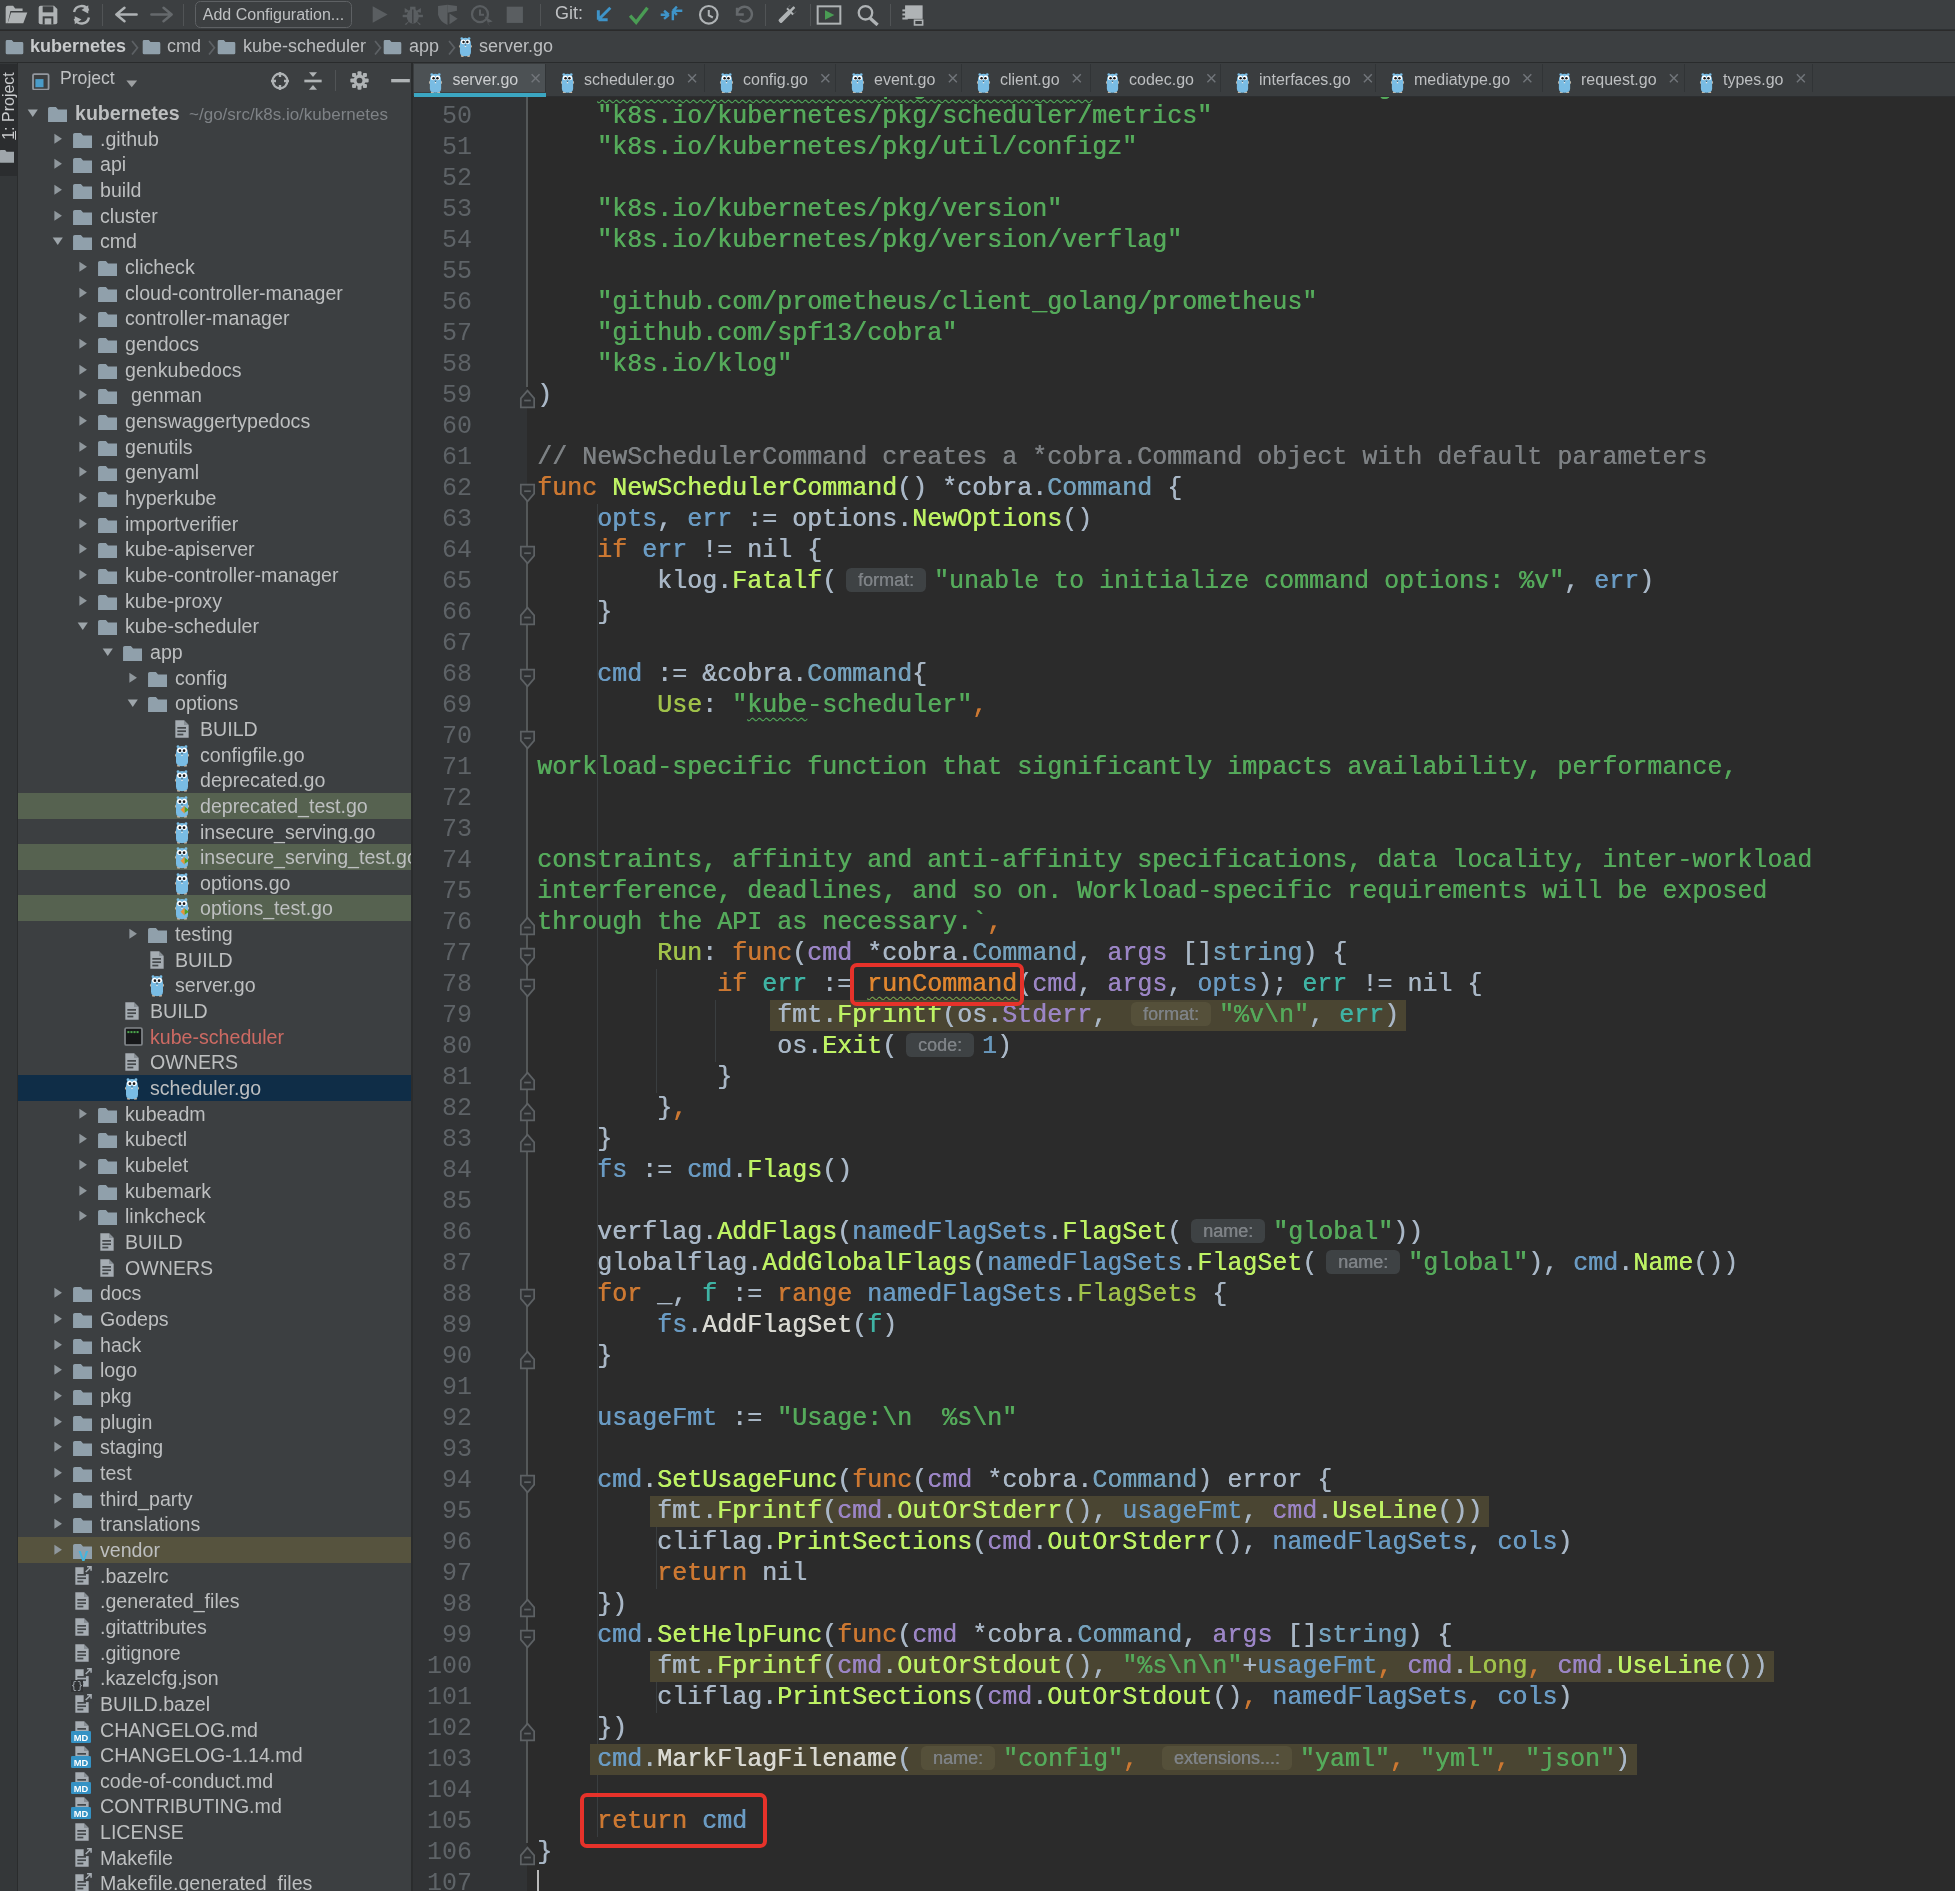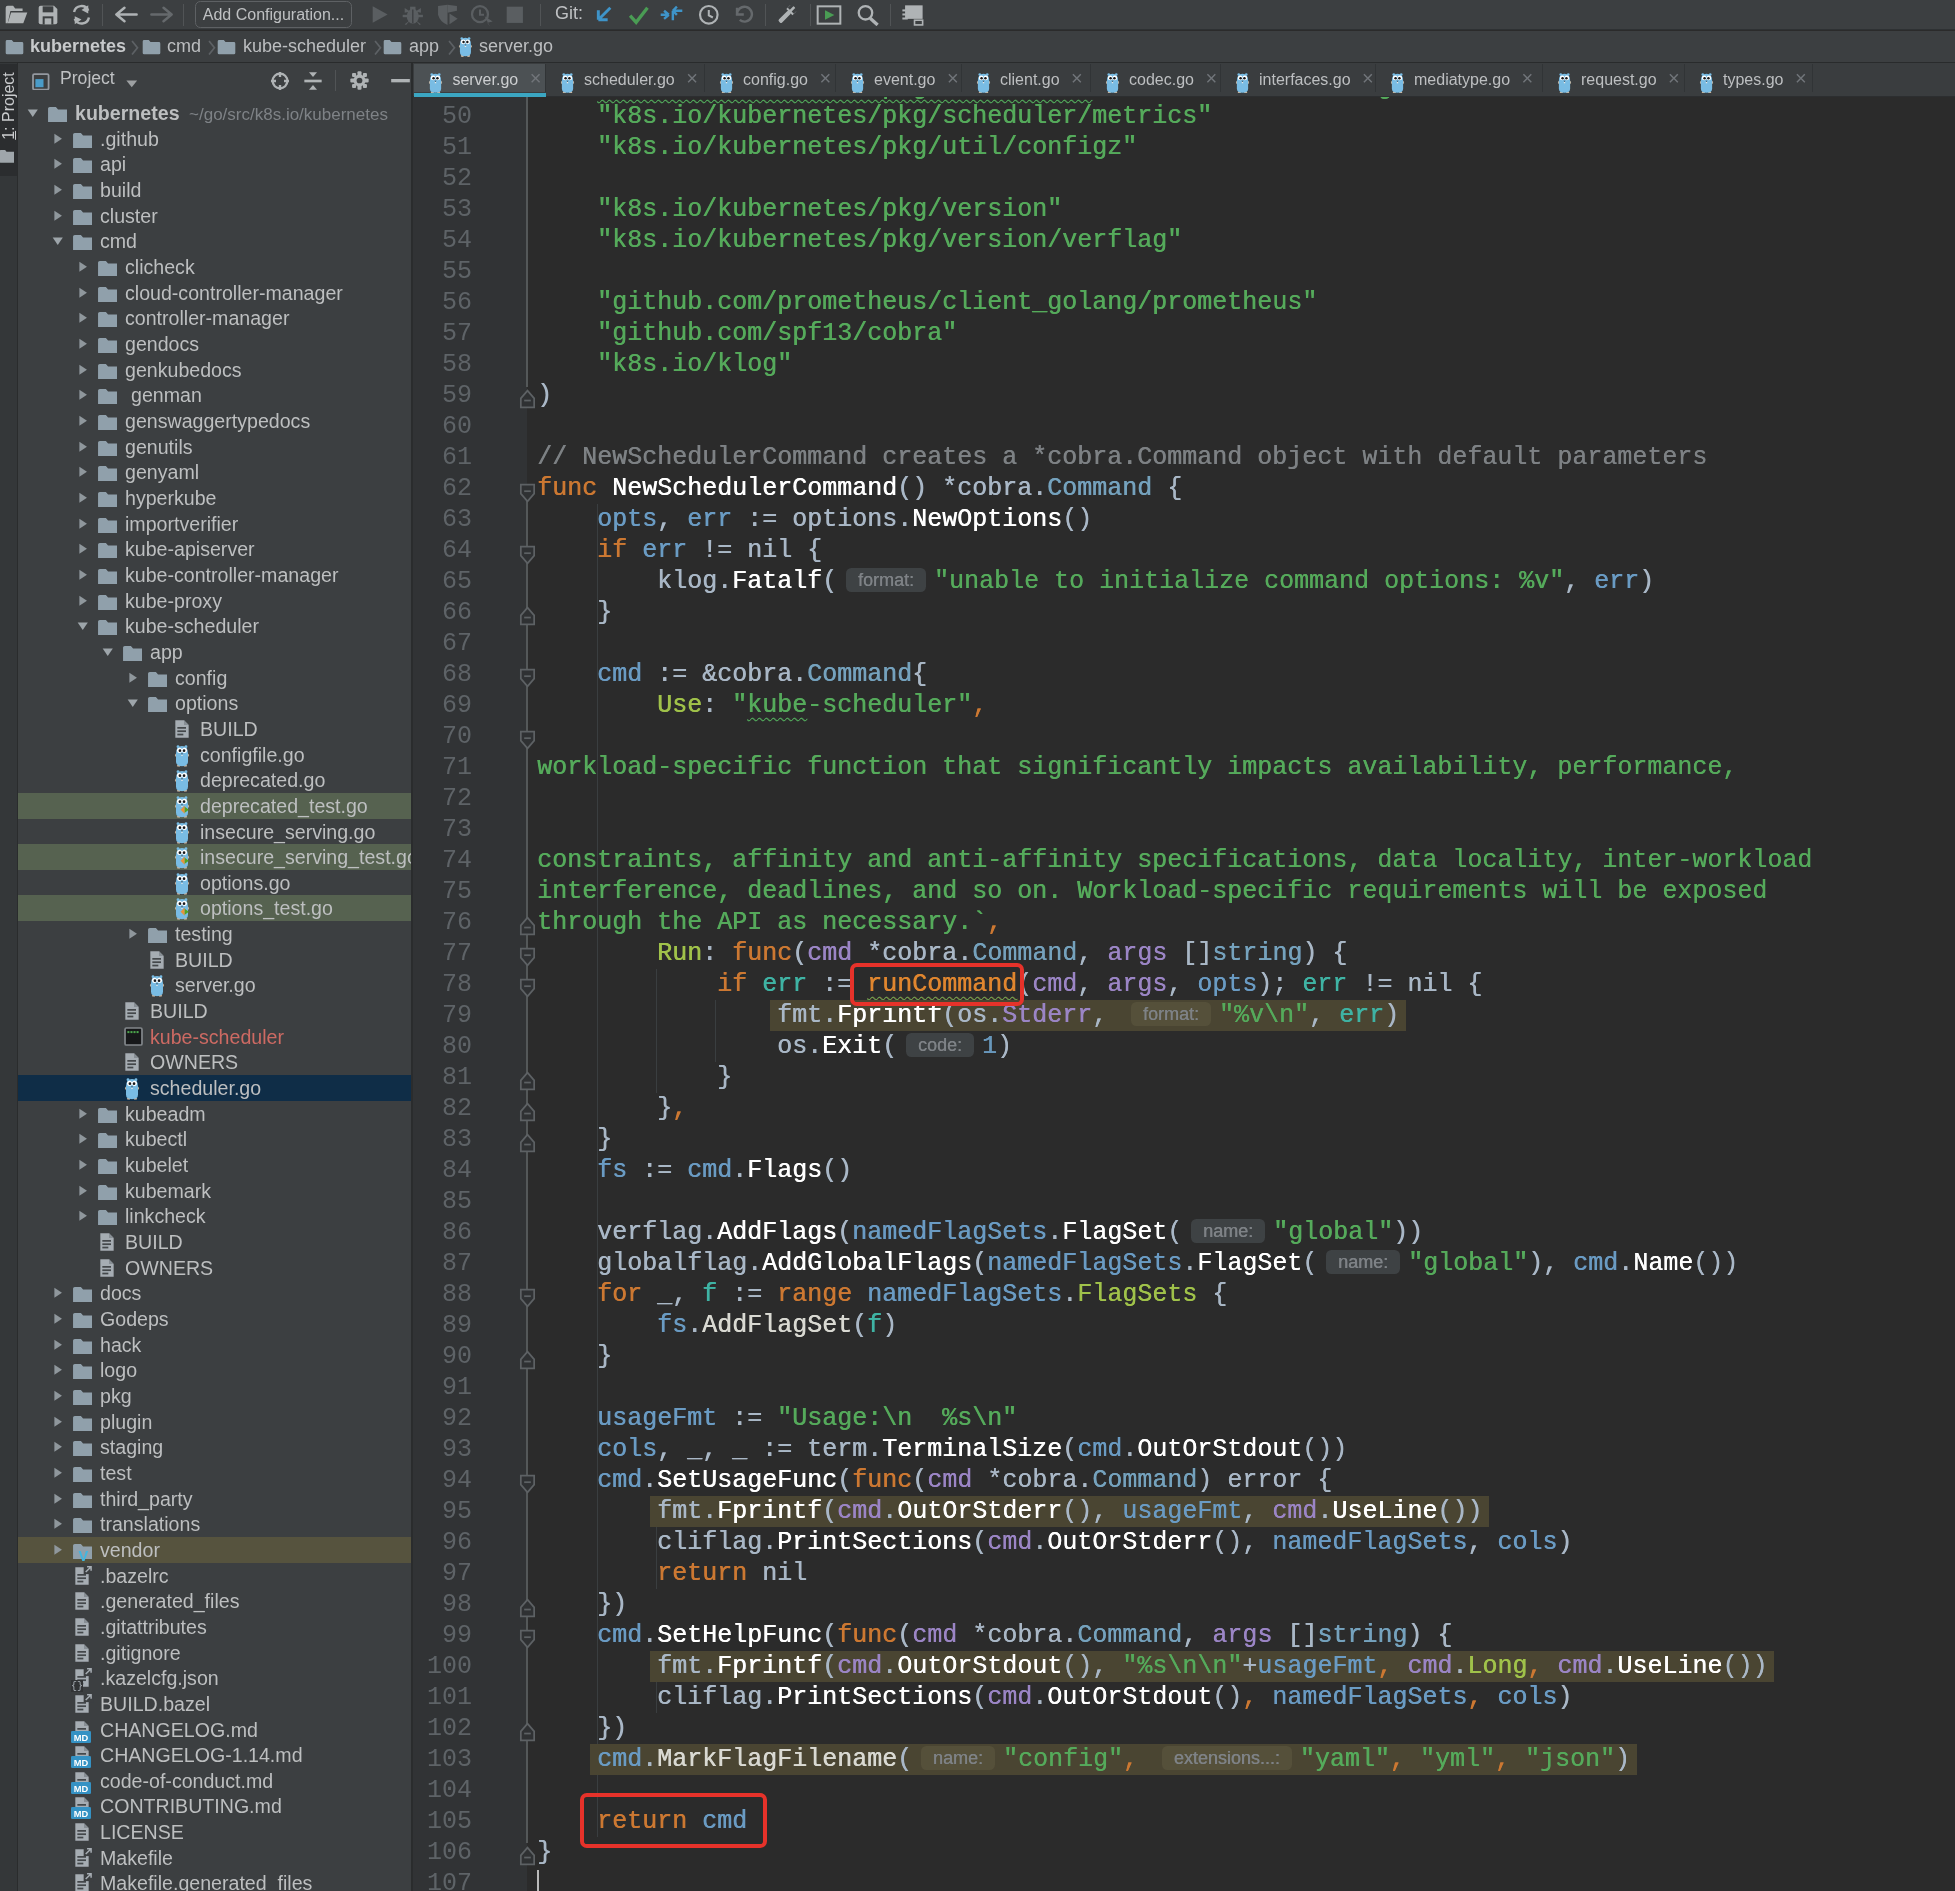--- a/index.html
+++ b/index.html
@@ -34,21 +34,21 @@
 .tab .x{color:#71757a;font-size:20px;margin-left:11.5px}
 .tabact{background:#4c5154;color:#ccced0}
 #tabline{position:absolute;left:1.4px;top:30px;width:132px;height:4px;background:#3ba6c2}
 #gutter{left:413px;top:97px;width:114px;height:1795px;background:#313335;overflow:hidden}
 #foldlayer{left:413px;top:97px;width:135px;height:1795px;overflow:hidden;z-index:5}
 .ln{position:absolute;left:0;width:59px;text-align:right;color:#5e6367;
  font-family:"Liberation Mono",monospace;font-size:25px;height:31px;line-height:31px}
 #editor{left:527px;top:97px;width:1428px;height:1795px;background:#2b2b2b;overflow:hidden}
 .cl{position:absolute;left:10px;height:31px;line-height:31px;white-space:pre;
  font-family:"Liberation Mono",monospace;font-size:25px;color:#a9b7c6;text-shadow:0.4px 0 0 currentColor}
-.P{color:#a9b7c6}.K{color:#cc7832}.Y{color:#ffffff}.S{color:#55aa5b}.C{color:#a0c24a}
+.P{color:#a9b7c6}.K{color:#cc7832}.Y{color:#bef264}.S{color:#55aa5b}.C{color:#a0c24a}
 .V{color:#6a9bc3}.T{color:#75a2bd}.U{color:#9b85c5}.E{color:#3fb3a4}.W{color:#d9d9d2}
 .N{color:#6897bb}.G{color:#7d8184}.O{color:#e0862f}
 .sq{text-decoration:underline;text-decoration-style:wavy;text-decoration-color:#4fa85a;
  text-decoration-thickness:1.4px;text-underline-offset:5.4px}
 .hl{background:#4a4532;display:inline-block;height:31px;padding:0 6.8px;margin-left:-6.8px}
 .pill{display:inline-block;background:#3e4244;border-radius:5.4px;height:24px;line-height:24px;
  vertical-align:middle;margin:-2.7px 8px 0 8.8px;padding:0 12px;
  font-family:"Liberation Sans",sans-serif;font-size:18px;color:#7e8286}
 .pillhl{background:#55503a}
 .guide{position:absolute;width:1.4px;background:#3a3e40}
@@ -1093,21 +1093,20 @@
     <div class="cl" style="top:996px">        <span class="P">}</span><span class="K">,</span></div>
     <div class="cl" style="top:1027px">    <span class="P">}</span></div>
     <div class="cl" style="top:1058px">    <span class="V">fs</span><span class="P"> := </span><span class="V">cmd</span><span class="P">.</span><span class="Y">Flags</span><span class="P">()</span></div>
     <div class="cl" style="top:1120px">    <span class="P">verflag.</span><span class="Y">AddFlags</span><span class="P">(</span><span class="V">namedFlagSets</span><span class="P">.</span><span class="Y">FlagSet</span><span class="P">(</span><span class="pill">name:</span><span class="S">"global"</span><span class="P">))</span></div>
     <div class="cl" style="top:1151px">    <span class="P">globalflag.</span><span class="Y">AddGlobalFlags</span><span class="P">(</span><span class="V">namedFlagSets</span><span class="P">.</span><span class="Y">FlagSet</span><span class="P">(</span><span class="pill">name:</span><span class="S">"global"</span><span class="P">), </span><span class="V">cmd</span><span class="P">.</span><span class="Y">Name</span><span class="P">())</span></div>
     <div class="cl" style="top:1182px">    <span class="K">for </span><span class="P">_, </span><span class="E">f</span><span class="P"> := </span><span class="K">range </span><span class="V">namedFlagSets</span><span class="P">.</span><span class="C">FlagSets</span><span class="P"> {</span></div>
     <div class="cl" style="top:1213px">        <span class="V">fs</span><span class="P">.</span><span class="W">AddFlagSet</span><span class="P">(</span><span class="E">f</span><span class="P">)</span></div>
     <div class="cl" style="top:1244px">    <span class="P">}</span></div>
     <div class="cl" style="top:1275px"></div>
     <div class="cl" style="top:1306px">    <span class="V">usageFmt</span><span class="P"> := </span><span class="S">"Usage:\n  %s\n"</span></div>
-    <div class="cl" style="top:1337px">    <span class="V">cols</span><span class="P">, _, _ := term.</span><span class="Y">TerminalSize</span><span class="P">(</span><span class="V">cmd</span><span class="P">.</span><span class="Y">OutOrStdout</span><span class="P">())</span></div>
     <div class="cl" style="top:1368px">    <span class="V">cmd</span><span class="P">.</span><span class="Y">SetUsageFunc</span><span class="P">(</span><span class="K">func</span><span class="P">(</span><span class="U">cmd</span><span class="P"> *cobra.</span><span class="T">Command</span><span class="P">) error {</span></div>
     <div class="cl" style="top:1399px">        <span class="hl"><span class="P">fmt.</span><span class="Y">Fprintf</span><span class="P">(</span><span class="U">cmd</span><span class="P">.</span><span class="Y">OutOrStderr</span><span class="P">(), </span><span class="V">usageFmt</span><span class="P">, </span><span class="U">cmd</span><span class="P">.</span><span class="Y">UseLine</span><span class="P">())</span></span></div>
     <div class="cl" style="top:1430px">        <span class="P">cliflag.</span><span class="Y">PrintSections</span><span class="P">(</span><span class="U">cmd</span><span class="P">.</span><span class="Y">OutOrStderr</span><span class="P">(), </span><span class="V">namedFlagSets</span><span class="P">, </span><span class="V">cols</span><span class="P">)</span></div>
     <div class="cl" style="top:1461px">        <span class="K">return </span><span class="P">nil</span></div>
     <div class="cl" style="top:1492px">    <span class="P">})</span></div>
     <div class="cl" style="top:1523px">    <span class="V">cmd</span><span class="P">.</span><span class="Y">SetHelpFunc</span><span class="P">(</span><span class="K">func</span><span class="P">(</span><span class="U">cmd</span><span class="P"> *cobra.</span><span class="T">Command</span><span class="P">, </span><span class="U">args</span><span class="P"> []</span><span class="T">string</span><span class="P">) {</span></div>
     <div class="cl" style="top:1554px">        <span class="hl"><span class="P">fmt.</span><span class="Y">Fprintf</span><span class="P">(</span><span class="U">cmd</span><span class="P">.</span><span class="Y">OutOrStdout</span><span class="P">(), </span><span class="S">"%s\n\n"</span><span class="P">+</span><span class="V">usageFmt</span><span class="K">, </span><span class="U">cmd</span><span class="P">.</span><span class="C">Long</span><span class="K">, </span><span class="U">cmd</span><span class="P">.</span><span class="Y">UseLine</span><span class="P">())</span></span></div>
     <div class="cl" style="top:1585px">        <span class="P">cliflag.</span><span class="Y">PrintSections</span><span class="P">(</span><span class="U">cmd</span><span class="P">.</span><span class="Y">OutOrStdout</span><span class="P">()</span><span class="K">, </span><span class="V">namedFlagSets</span><span class="K">, </span><span class="V">cols</span><span class="P">)</span></div>
     <div class="cl" style="top:1616px">    <span class="P">})</span></div>
     <div class="cl" style="top:1647px">    <span class="hl"><span class="V">cmd</span><span class="P">.</span><span class="W">MarkFlagFilename</span><span class="P">(</span><span class="pill pillhl">name:</span><span class="S">"config"</span><span class="K">, </span><span class="pill pillhl">extensions...:</span><span class="S">"yaml"</span><span class="K">, </span><span class="S">"yml"</span><span class="K">, </span><span class="S">"json"</span><span class="P">)</span></span></div>

